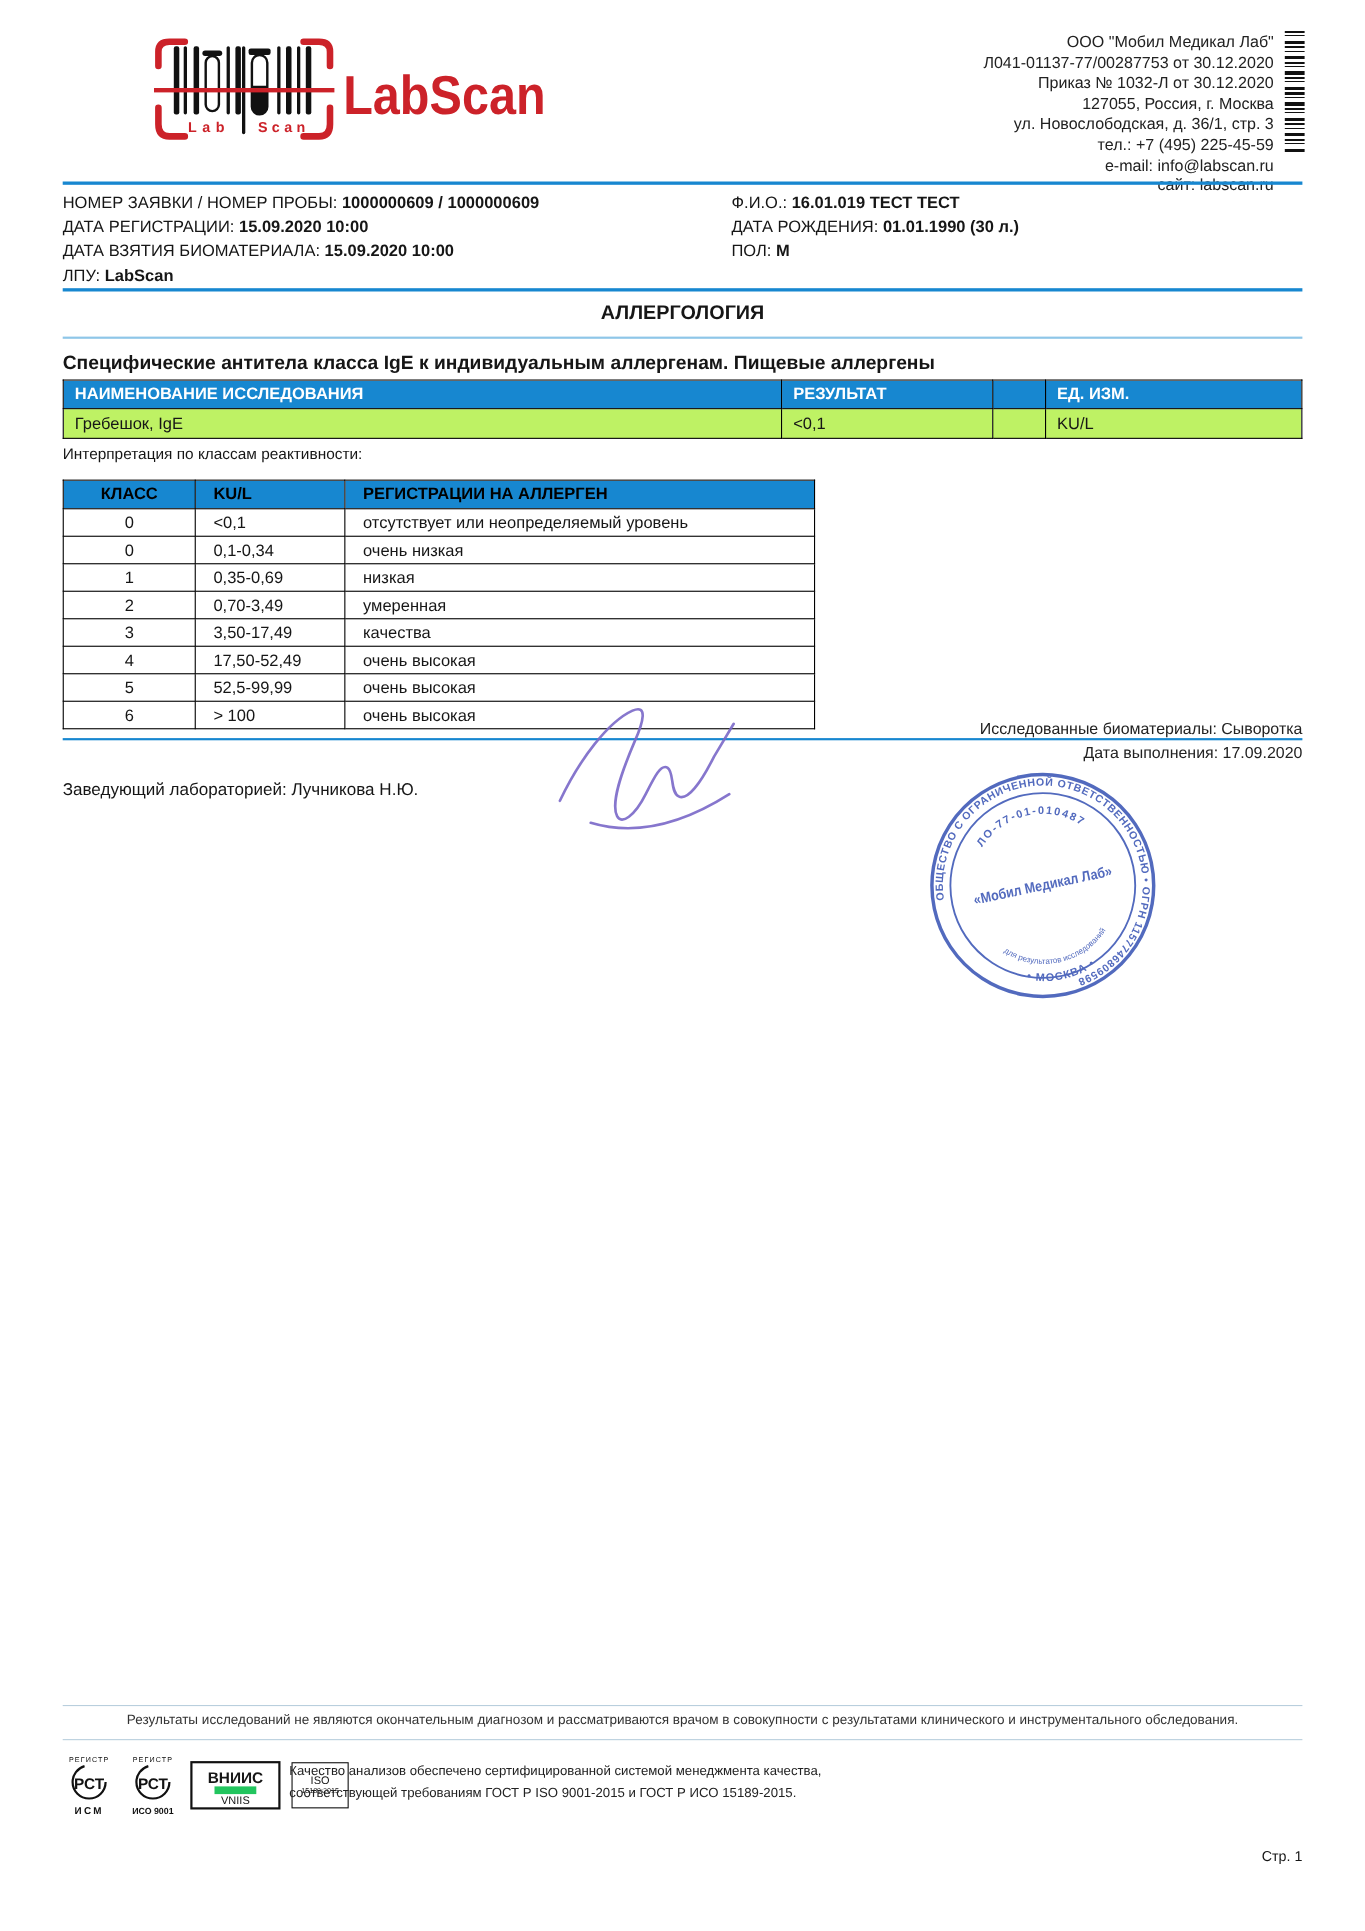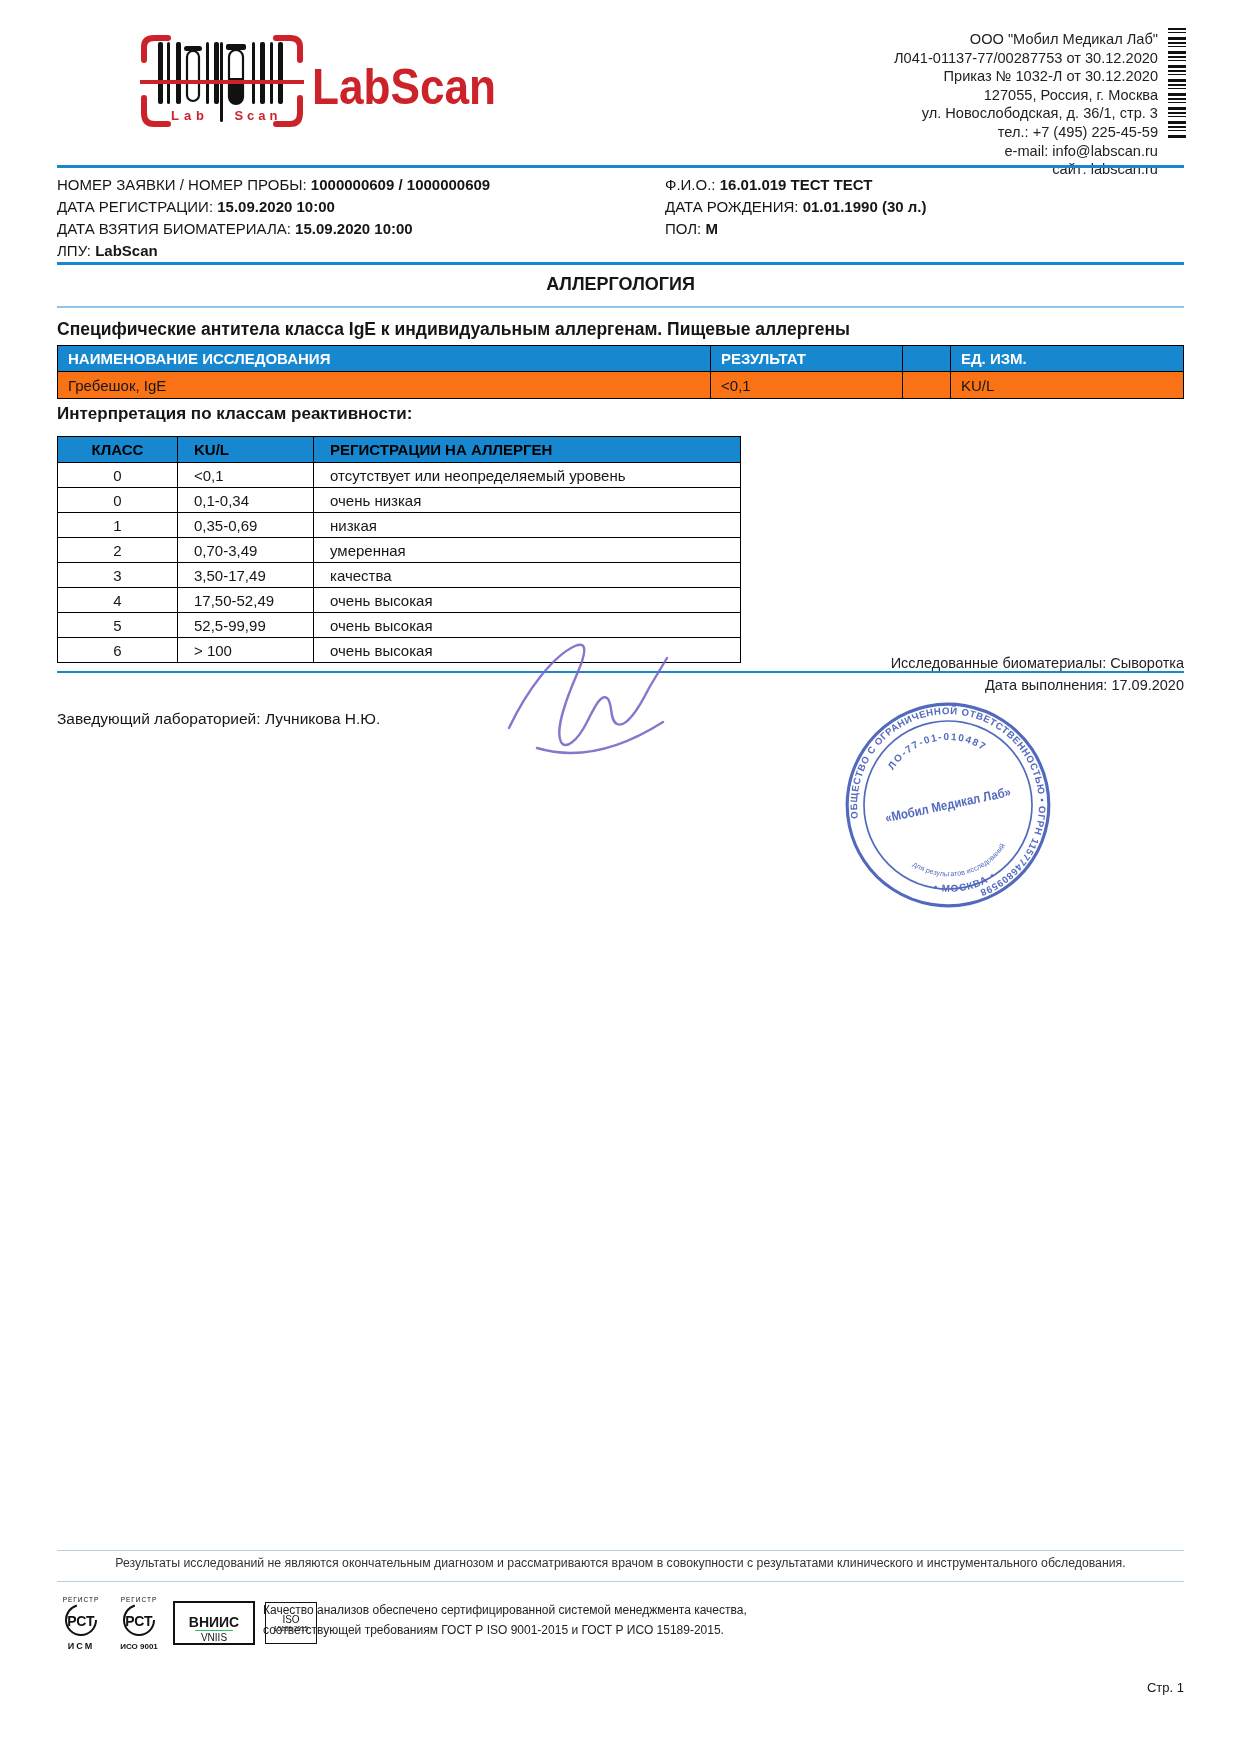--- a/index.html
+++ b/index.html
@@ -24,39 +24,39 @@
   .lbl{font-weight:400;}
   .val{font-weight:700;}
 
   .center-title{left:57px;right:57px;top:274px;text-align:center;font-size:18px;font-weight:700;}
   .subsection{left:57px;top:319px;font-size:17.5px;font-weight:700;}
 
   table{border-collapse:collapse;table-layout:fixed;}
   .restable{position:absolute;left:57px;top:345px;width:1127px;font-size:15px;}
   .restable th,.restable td{border:1px solid #000;padding:0 0 0 10px;text-align:left;overflow:hidden;white-space:nowrap;}
   .restable th{background:#1787d0;color:#fff;font-weight:700;height:25px;}
-  .restable td{height:26px;background:#f97316;}
-
-  .interp-title{left:57px;top:404px;font-size:17px;font-weight:700;}
+  .restable td{height:26px;background:#bef264;}
+
+  .interp-title{left:57px;top:404px;font-size:14px;font-weight:400;}
   .classtable{position:absolute;left:57px;top:436px;width:683px;font-size:15px;}
   .classtable th,.classtable td{border:1px solid #000;overflow:hidden;white-space:nowrap;}
   .classtable th{background:#1787d0;color:#000000;font-weight:700;height:25px;text-align:left;padding:0 0 0 16px;}
   .classtable th:first-child{text-align:center;padding:0;}
   .classtable td{height:24px;background:#fff;text-align:left;padding:0 0 0 16px;}
   .classtable td:first-child{text-align:center;padding:0;}
 
   .right-note{right:57px;text-align:right;font-size:14.5px;color:#222;}
   .headlab{left:57px;top:710px;font-size:15.5px;}
 
   
   .disclaimer{left:57px;right:57px;top:1556px;text-align:center;font-size:12.3px;color:#333;}
   .logos{left:57px;top:1593px;display:flex;gap:10px;align-items:center;}
   .vniisbox{width:78px;height:40px;border:2px solid #111;display:flex;flex-direction:column;align-items:center;justify-content:flex-end;}
   .vniisbox .t1{font-weight:700;font-size:14px;line-height:15px;}
-  .vniisbox .t2{font-size:10px;line-height:11px;border-top:1px solid #22c55e;padding:1px 6px 0 6px;}
+  .vniisbox .t2{font-size:10px;line-height:11px;border-top:7px solid #22c55e;padding:1px 6px 0 6px;}
   .isobox{width:50px;height:40px;border:1px solid #111;display:flex;flex-direction:column;align-items:center;justify-content:center;}
   .isobox .t1{font-weight:400;font-size:10px;line-height:11px;}
   .isobox .t2{font-size:6.5px;line-height:8px;}
   .quality{left:263px;top:1601px;font-size:12px;line-height:19.5px;color:#222;}
   .pageno{right:57px;top:1680px;font-size:13px;text-align:right;}
 </style>
 </head>
 <body>
 
 <div class="abs" style="left:140px;top:34px;width:360px;height:96px;">

